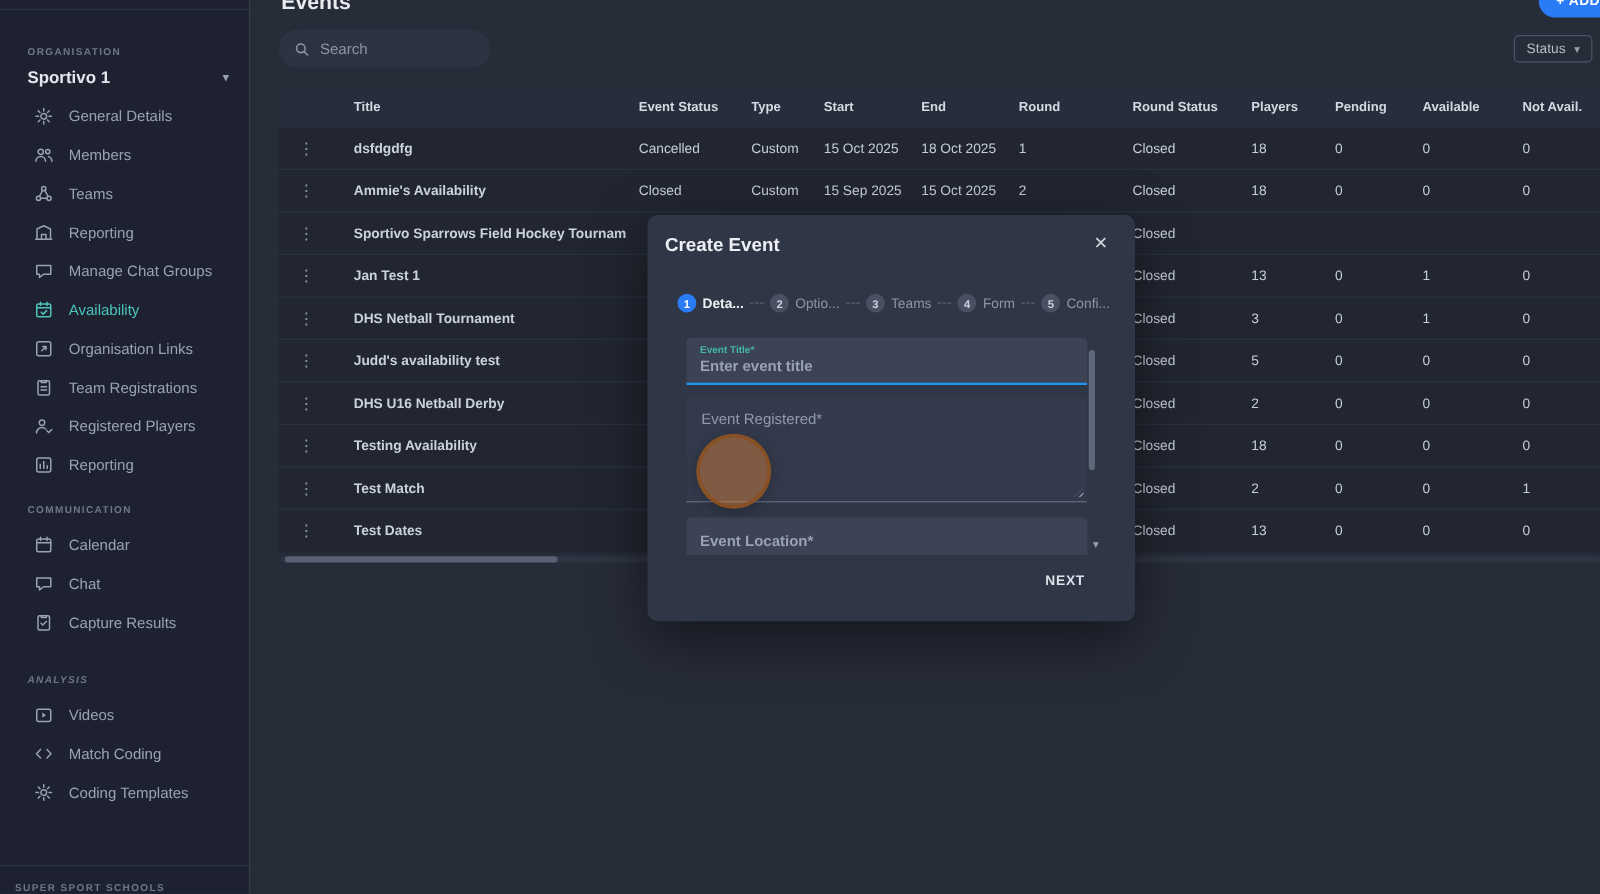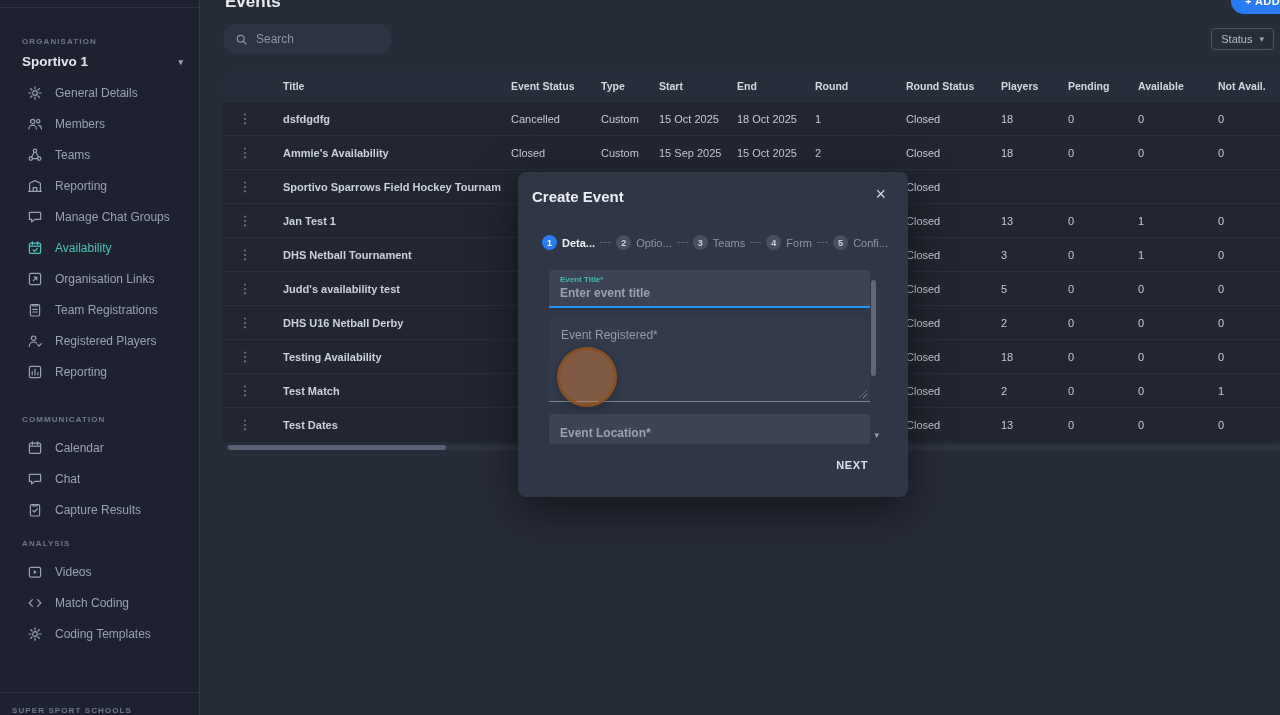--- a/index.html
+++ b/index.html
@@ -17,22 +17,22 @@
     font-size:13.5px; font-weight:bold; color:#e2e6ed; cursor:pointer; }
   .chev { font-size:9px; color:#9aa2b2; }
   .nav { margin-top:8px; }
   .nav-item { height:31px; display:flex; align-items:center; padding-left:27px; gap:12px;
     font-size:12px; color:#9aa2b2; cursor:pointer; white-space:nowrap; }
   .nav-item.active { color:#4cc4bc; }
   .nav-icon { width:16px; height:16px; display:inline-flex; flex:0 0 16px; }
   .nav-icon svg { width:16px; height:16px; stroke:currentColor; fill:none;
     stroke-width:1.2; stroke-linecap:round; stroke-linejoin:round; }
   .nav-icon svg .fill { fill:currentColor; stroke:none; }
-  .lbl-comm { margin-top:28px; }
-  .lbl-analysis { margin-top:14px; }
+  .lbl-comm { margin-top:16px; }
+  .lbl-analysis { margin-top:26px;font-style:italic; }
   .sidebar-footer { position:absolute; left:0; right:0; bottom:0; height:23px;
     border-top:1px solid #2b3240; padding:13px 0 0 12px; font-size:8px; font-weight:bold;
     letter-spacing:1.1px; color:#6e7688; overflow:hidden; }
 
   
   .main { position:absolute; left:200px; top:0; right:0; bottom:0; }
   .page-title { position:absolute; top:-8px; left:25px; font-size:17px; font-weight:bold; color:#e8ebf0; }
   .add-btn { position:absolute; top:-12px; right:-14px; height:26px; padding:0 14px; border:none;
     border-radius:13px; background:#2a7bf6; color:#fff; font-size:11px; font-weight:bold;
     font-family:inherit; letter-spacing:0.4px; cursor:pointer; }

